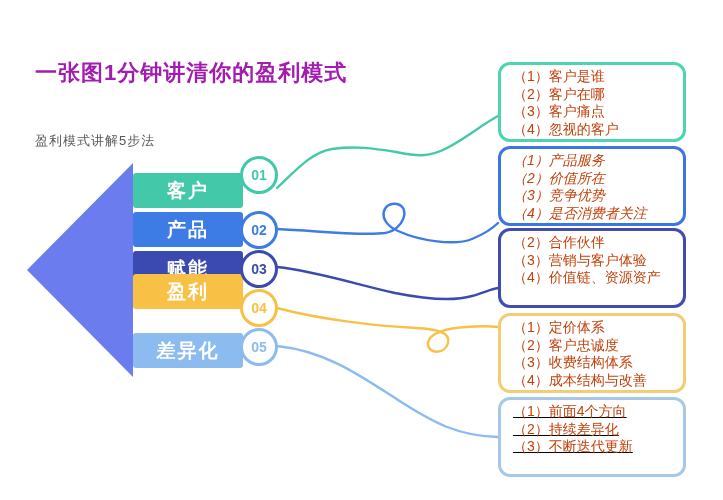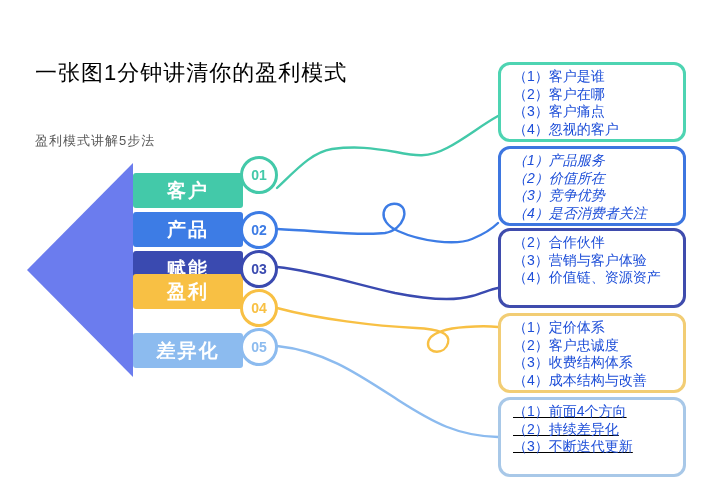--- a/index.html
+++ b/index.html
@@ -2,21 +2,21 @@
 <html><head>
 <meta charset="utf-8">
 <style>
   html,body { margin:0; padding:0; }
   body { font-family: "Liberation Sans","DejaVu Sans",sans-serif; background:#fff; }
   .canvas {
     position:relative; width:723px; height:500px; background:#fff; overflow:hidden;
   }
   .title {
     position:absolute; left:35px; top:58px;
-    font-size:22px; font-weight:normal; color:#000000; letter-spacing:1px;
+    font-size:22px; font-weight:bold; color:#a21caf; letter-spacing:1px;
   }
   .subtitle {
     position:absolute; left:35px; top:132px;
     font-size:13px; color:#585858; letter-spacing:1px;
   }
   .arrow {
     position:absolute; left:27px; top:163px; width:0; height:0;
     border-top:107px solid transparent;
     border-bottom:107px solid transparent;
     border-right:106px solid var(--c,#6b7cee);
@@ -40,21 +40,21 @@
   .bar-3 { top:251px; } .circ-3 { top:250px; }
   .bar-4 { top:274px; } .circ-4 { top:289px;align-items:center; }
   .bar-5 { top:333px; } .circ-5 { top:328px; }
   .lines-svg { position:absolute; left:0; top:0; z-index:2; pointer-events:none; }
   .detail-box {
     position:absolute; left:498px; width:188px; height:80px; box-sizing:border-box;
     background:#fff; border:3px solid var(--c,#888); border-radius:12px;
     padding:3px 6px 2px 12px; z-index:4;
   }
   .detail-box .line {
-    font-size:14px; line-height:17.5px; color:#1d4ed8; white-space:nowrap;
+    font-size:14px; line-height:17.5px; color:#c2410c; white-space:nowrap;
   }
   .box-1 { top:62px; } .box-2 { top:146px;font-style:italic; } .box-3 { top:228px; }
   .box-4 { top:313px; } .box-5 { top:397px;text-decoration:underline; }
 </style>
 </head>
 <body>
 
 <div class="canvas">
 
   <div class="title">一张图1分钟讲清你的盈利模式</div>

